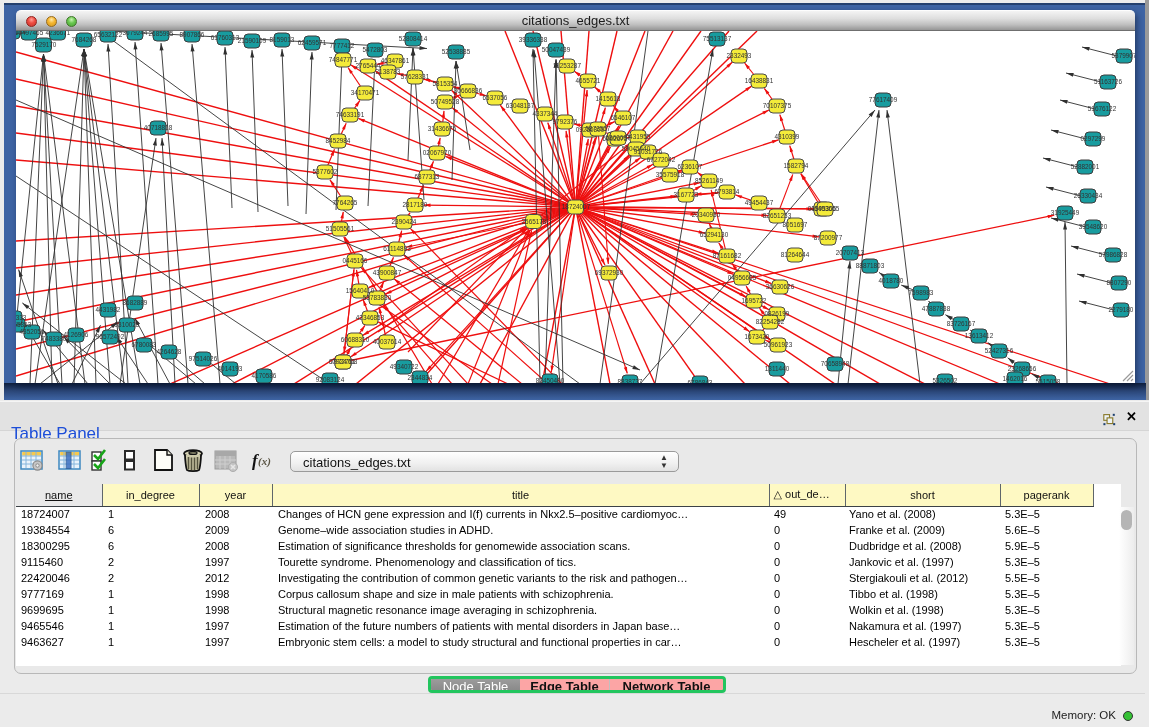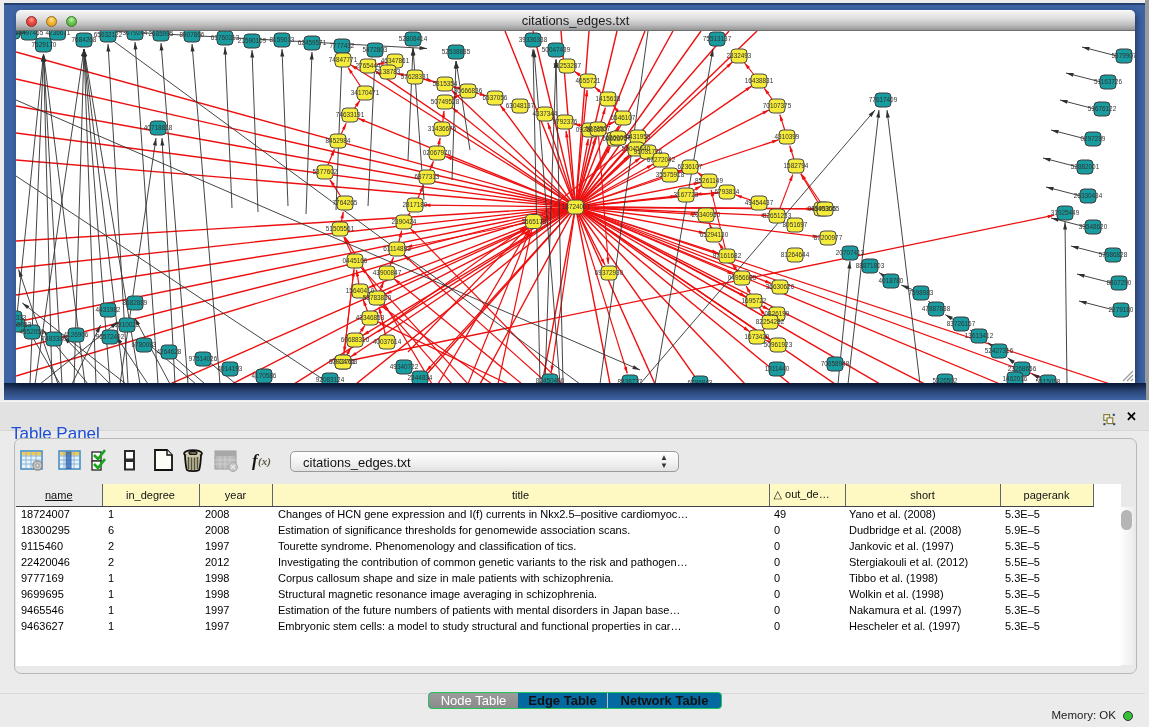--- a/index.html
+++ b/index.html
@@ -41,22 +41,22 @@
 td { height:16px; white-space:nowrap; overflow:hidden; color:#000; padding:0; }
 td.c1 { padding-left:5px; }
 td.c2 { padding-left:6px; }
 td.c3 { padding-left:6px; }
 td.c4 { padding-left:6px; }
 td.c5 { padding-left:5px; }
 td.c6 { padding-left:4px; }
 td.c7 { padding-left:5px; }
 #vscroll { position:absolute; right:2px; top:68px; width:15px; height:158px; background:linear-gradient(90deg,#ffffff,#ededed); }
 #vthumb { position:absolute; left:2px; top:3px; width:11px; height:20px; border-radius:6px; background:#b5b5b5; }
-#tabs { position:absolute; left:428px; top:292px; height:17px; display:flex;
-  border:1px solid #22c55e; border-radius:4px; overflow:hidden; background:#0369a1; font-size:13px; }
+#tabs { position:absolute; left:428px; top:276px; height:17px; display:flex;
+  border:3px solid #22c55e; border-radius:4px; overflow:hidden; background:#fca5a5; font-size:13px; }
 #tabs div { line-height:16px; color:#111; font-weight:bold; text-align:center; }
 #tabs .w1 { width:89px; } #tabs .w2 { width:89px; } #tabs .w3 { width:113px; }
 #tabs .sel { background:linear-gradient(#9c9c9c,#8a8a8a); color:#fff; font-weight:normal; }
 #tabs .sep { width:1px; padding:0; background:#c0c0c0; }
 #statusline { position:absolute; left:0; top:293px; width:1145px; height:1px; background:#d8d8d8; }
 #memory { position:absolute; right:33px; top:309px; font-size:11.5px; color:#222; }
 #memdot { position:absolute; right:16px; top:311px; width:10px; height:10px; border-radius:50%;
   background:#35c135; border:1.5px solid #333; }
 #floaticon { position:absolute; right:33px; top:11px; width:13px; height:13px; }
 #closex { position:absolute; right:12px; top:7px; font-size:13px; font-weight:bold; color:#000; }
@@ -897,20 +897,30 @@
               <td class="c1">18724007</td>
               <td class="c2">1</td>
               <td class="c3">2008</td>
               <td class="c4">Changes of HCN gene expression and I(f) currents in Nkx2.5–positive cardiomyoc…</td>
               <td class="c5">49</td>
               <td class="c6">Yano et al. (2008)</td>
               <td class="c7">5.3E–5</td>
               <td class="c8"></td>
             </tr>
             <tr>
+              <td class="c1">19384554</td>
+              <td class="c2">6</td>
+              <td class="c3">2009</td>
+              <td class="c4">Genome–wide association studies in ADHD.</td>
+              <td class="c5">0</td>
+              <td class="c6">Franke et al. (2009)</td>
+              <td class="c7">5.6E–5</td>
+              <td class="c8"></td>
+            </tr>
+            <tr>
               <td class="c1">18300295</td>
               <td class="c2">6</td>
               <td class="c3">2008</td>
               <td class="c4">Estimation of significance thresholds for genomewide association scans.</td>
               <td class="c5">0</td>
               <td class="c6">Dudbridge et al. (2008)</td>
               <td class="c7">5.9E–5</td>
               <td class="c8"></td>
             </tr>
             <tr>

